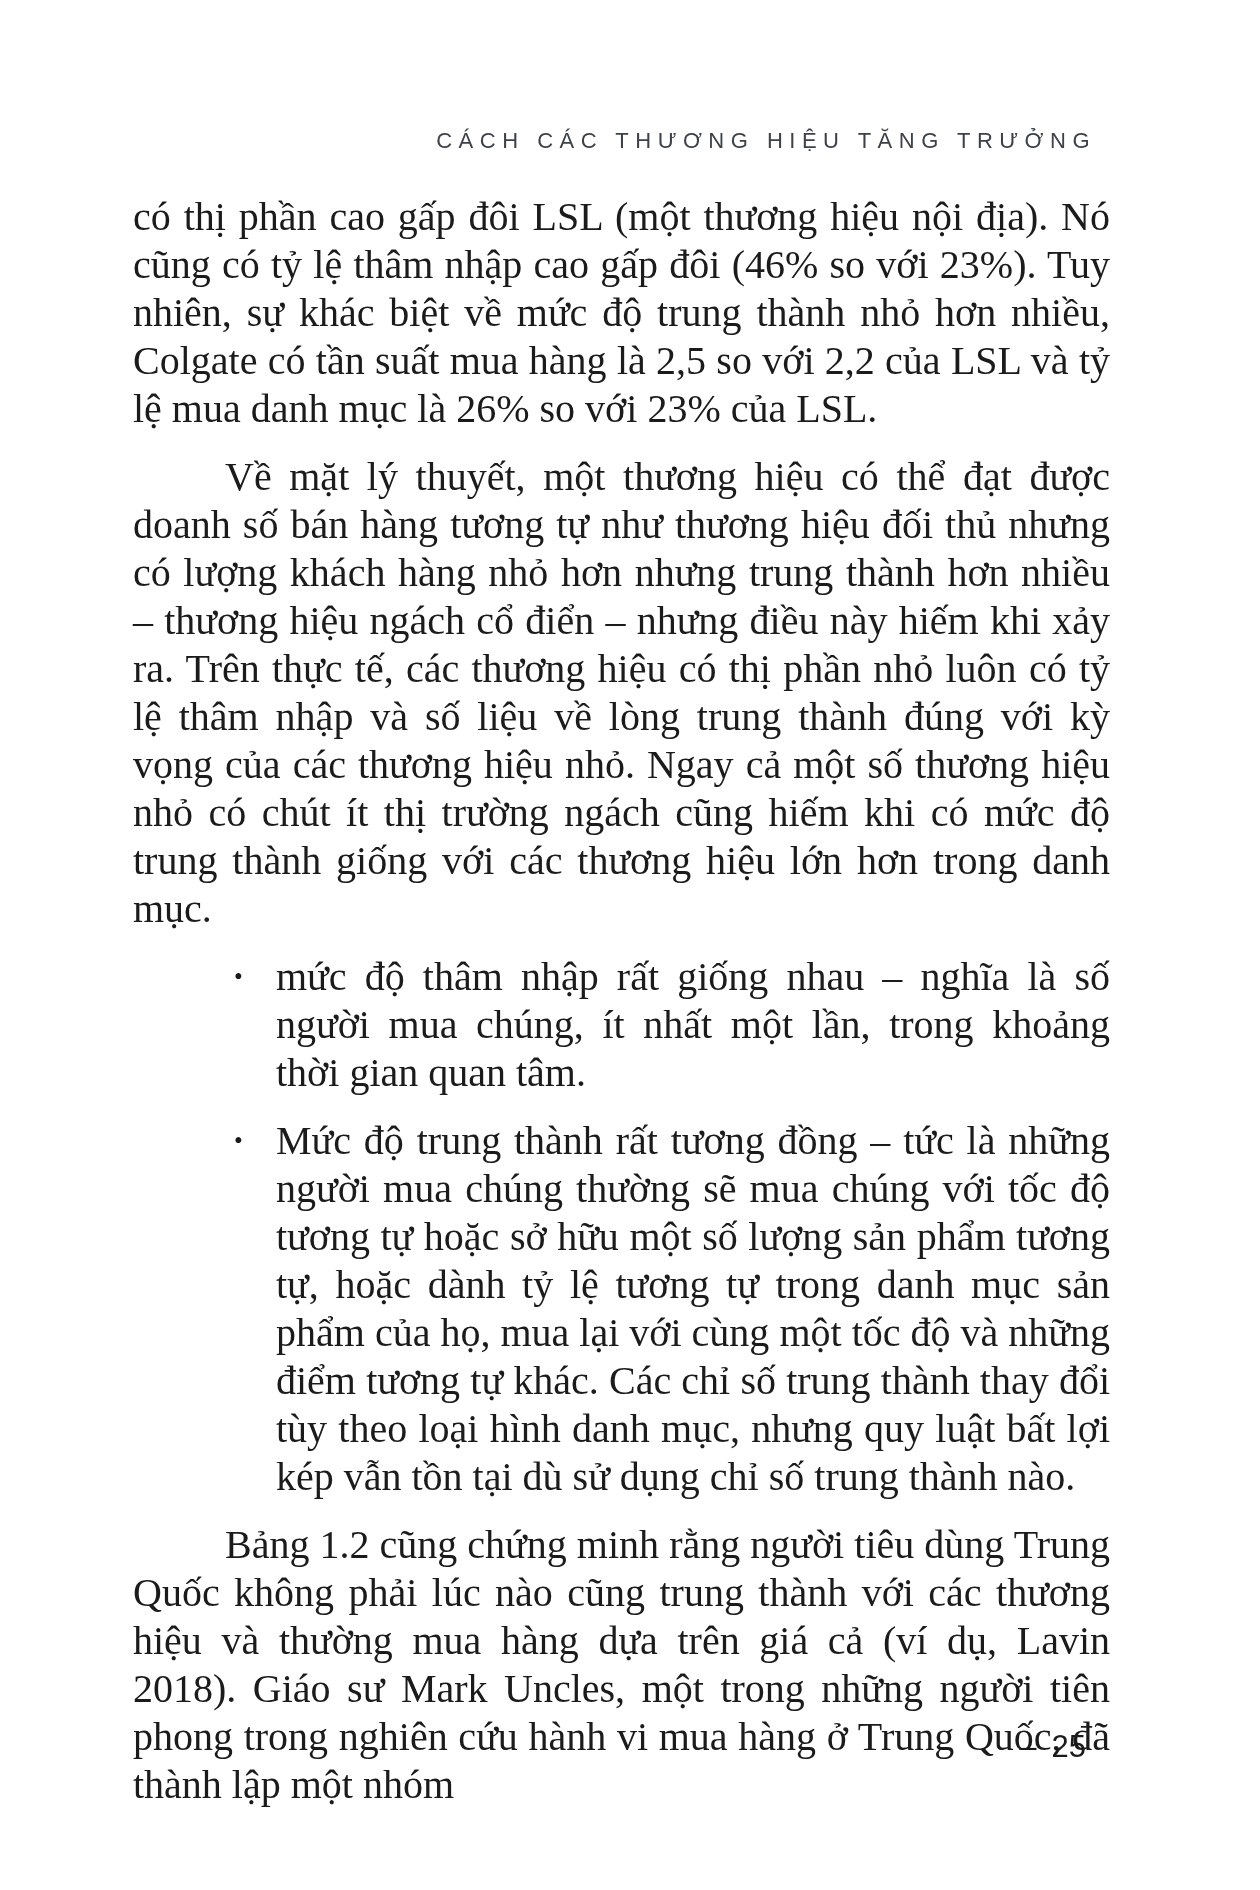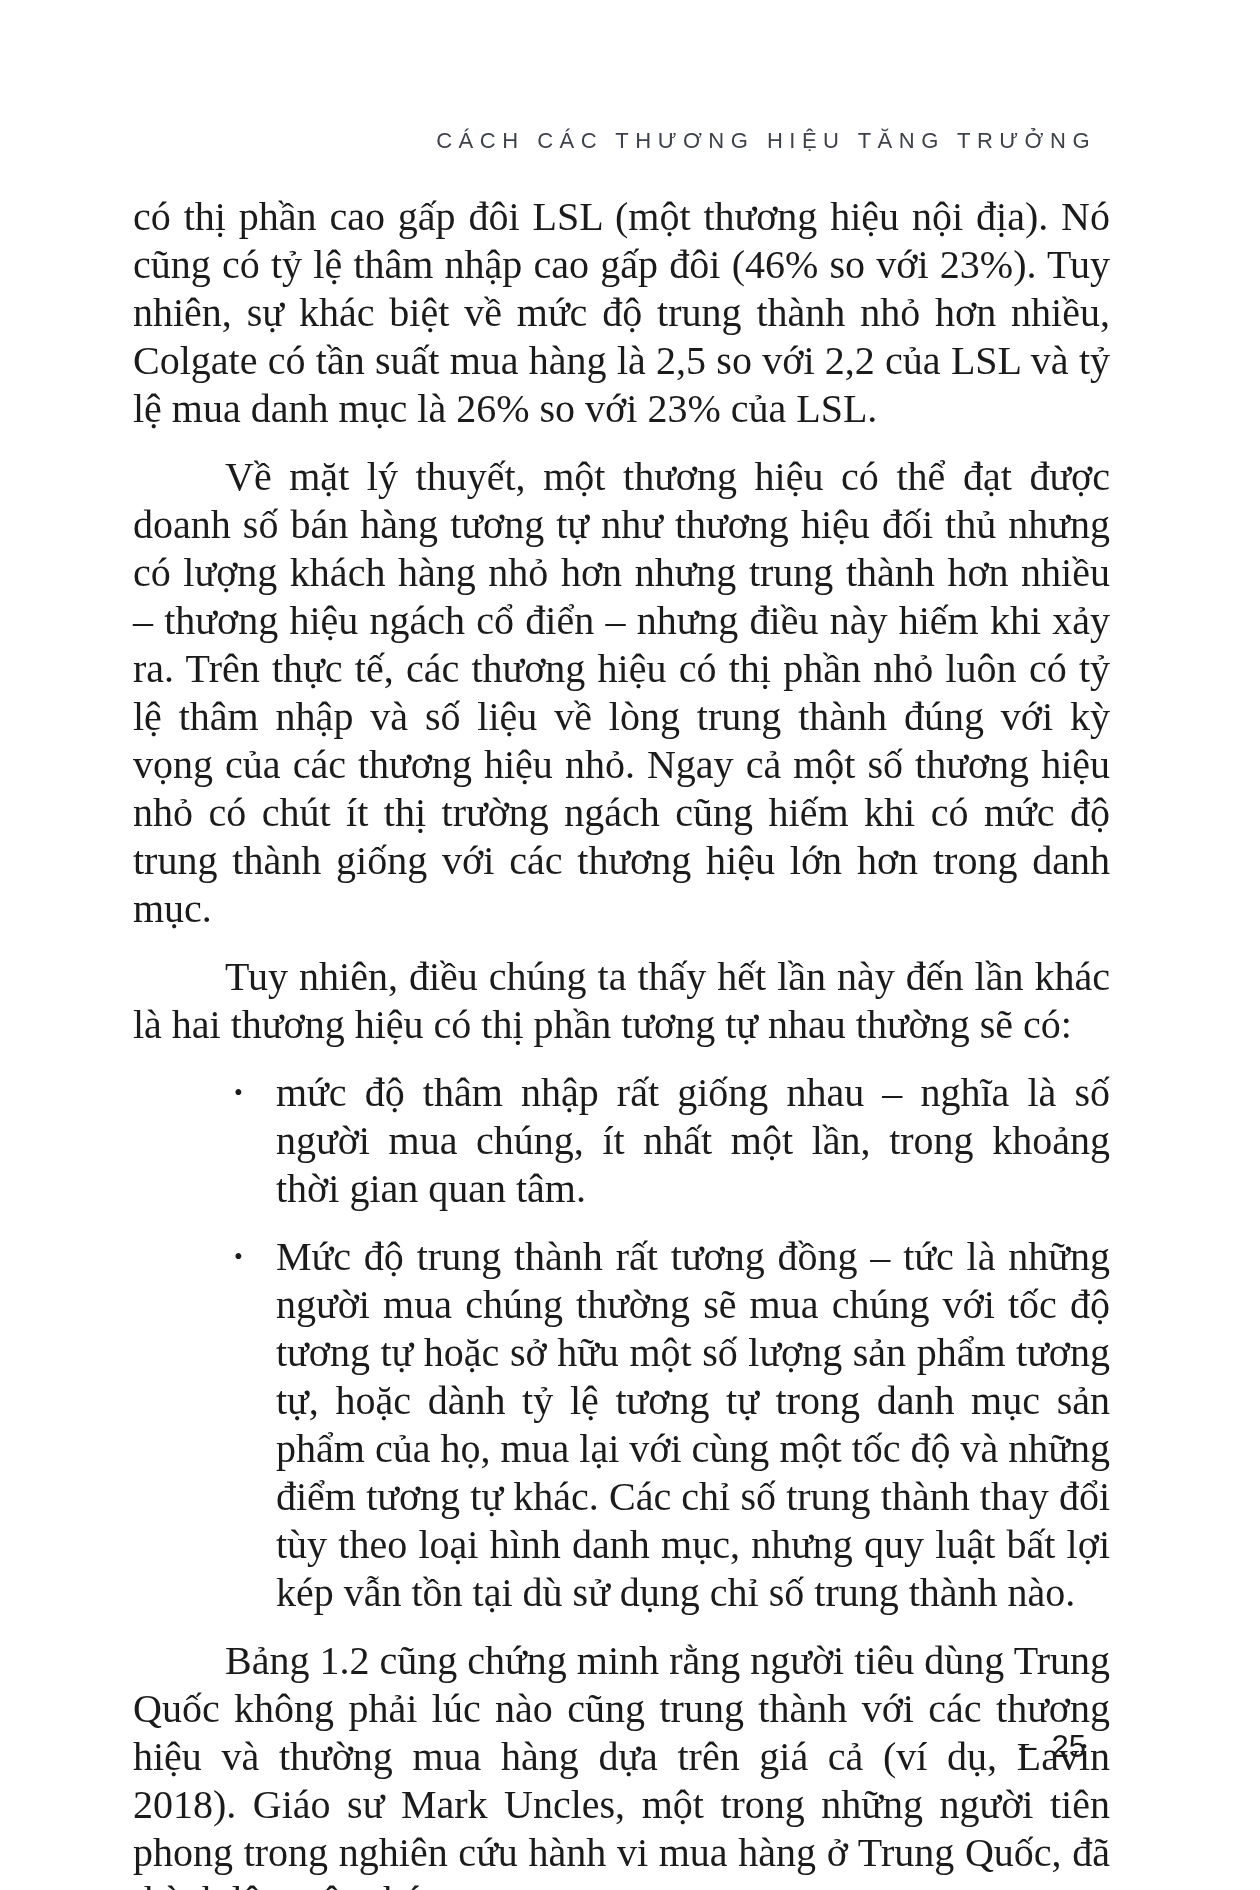--- a/index.html
+++ b/index.html
@@ -89,21 +89,20 @@
 <div class="page">
 
   <div class="running-header">CÁCH CÁC THƯƠNG HIỆU TĂNG TRƯỞNG</div>
 
   <div class="content">
 
     <p class="para">có thị phần cao gấp đôi LSL (một thương hiệu nội địa). Nó cũng có tỷ lệ thâm nhập cao gấp đôi (46% so với 23%). Tuy nhiên, sự khác biệt về mức độ trung thành nhỏ hơn nhiều, Colgate có tần suất mua hàng là 2,5 so với 2,2 của LSL và tỷ lệ mua danh mục là 26% so với 23% của LSL.</p>
 
     <p class="para indent">Về mặt lý thuyết, một thương hiệu có thể đạt được doanh số bán hàng tương tự như thương hiệu đối thủ nhưng có lượng khách hàng nhỏ hơn nhưng trung thành hơn nhiều – thương hiệu ngách cổ điển – nhưng điều này hiếm khi xảy ra. Trên thực tế, các thương hiệu có thị phần nhỏ luôn có tỷ lệ thâm nhập và số liệu về lòng trung thành đúng với kỳ vọng của các thương hiệu nhỏ. Ngay cả một số thương hiệu nhỏ có chút ít thị trường ngách cũng hiếm khi có mức độ trung thành giống với các thương hiệu lớn hơn trong danh mục.</p>
 
-    <p class="para indent">Tuy nhiên, điều chúng ta thấy hết lần này đến lần khác là hai thương hiệu có thị phần tương tự nhau thường sẽ có:</p>
 
     <ul class="bullet-list">
       <li class="bullet-item">
         <span class="bullet-marker">•</span>
         <span class="bullet-text">mức độ thâm nhập rất giống nhau – nghĩa là số người mua chúng, ít nhất một lần, trong khoảng thời gian quan tâm.</span>
       </li>
       <li class="bullet-item">
         <span class="bullet-marker">•</span>
         <span class="bullet-text">Mức độ trung thành rất tương đồng – tức là những người mua chúng thường sẽ mua chúng với tốc độ tương tự hoặc sở hữu một số lượng sản phẩm tương tự, hoặc dành tỷ lệ tương tự trong danh mục sản phẩm của họ, mua lại với cùng một tốc độ và những điểm tương tự khác. Các chỉ số trung thành thay đổi tùy theo loại hình danh mục, nhưng quy luật bất lợi kép vẫn tồn tại dù sử dụng chỉ số trung thành nào.</span>
       </li>

